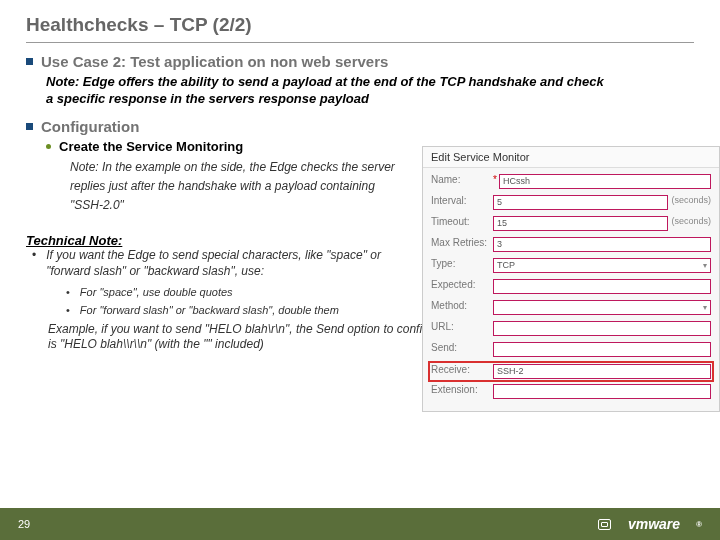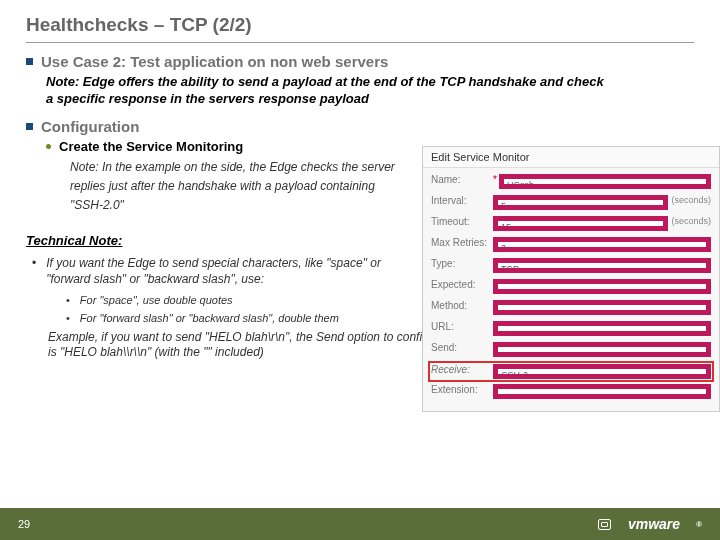--- a/index.html
+++ b/index.html
@@ -84,21 +84,20 @@
     margin-left: 44px;
     line-height: 1.6;
     max-width: 340px;
   }
   .tech-note-heading {
     font-size: 13px;
     font-weight: bold;
     font-style: italic;
     text-decoration: underline;
     margin-top: 18px;
-    margin-bottom: 8px;
   }
   .tech-bullet {
     display: flex;
     margin-left: 6px;
     margin-bottom: 6px;
   }
   .tech-bullet .marker {
     font-size: 12px;
     margin-right: 10px;
     color: #333;
@@ -167,40 +166,39 @@
     color: #777;
   }
   .dialog-row .req {
     color: #c00;
     margin-right: 2px;
     font-size: 10px;
   }
   .dialog-row .fld {
     flex: 1;
     height: 15px;
-    border: 5px solid #be185d;
+    border: 1px solid #be185d;
     background: #fff;
     font-size: 9px;
     padding: 0 3px;
     line-height: 13px;
     color: #555;
     overflow: hidden;
   }
   .dialog-row .unit {
     font-size: 9px;
     color: #888;
     margin-left: 3px;
   }
   .dialog-row.highlight {
     outline: 2px solid #d93030;
     outline-offset: 0;
     padding: 1px;
     margin-left: -1px;
     margin-right: -1px;
-    font-style: italic;
   }
   .dialog-row .fld.select::after {
     content: "▾";
     float: right;
     font-size: 8px;
     color: #888;
   }
   .footer {
     position: absolute;
     bottom: 0;

